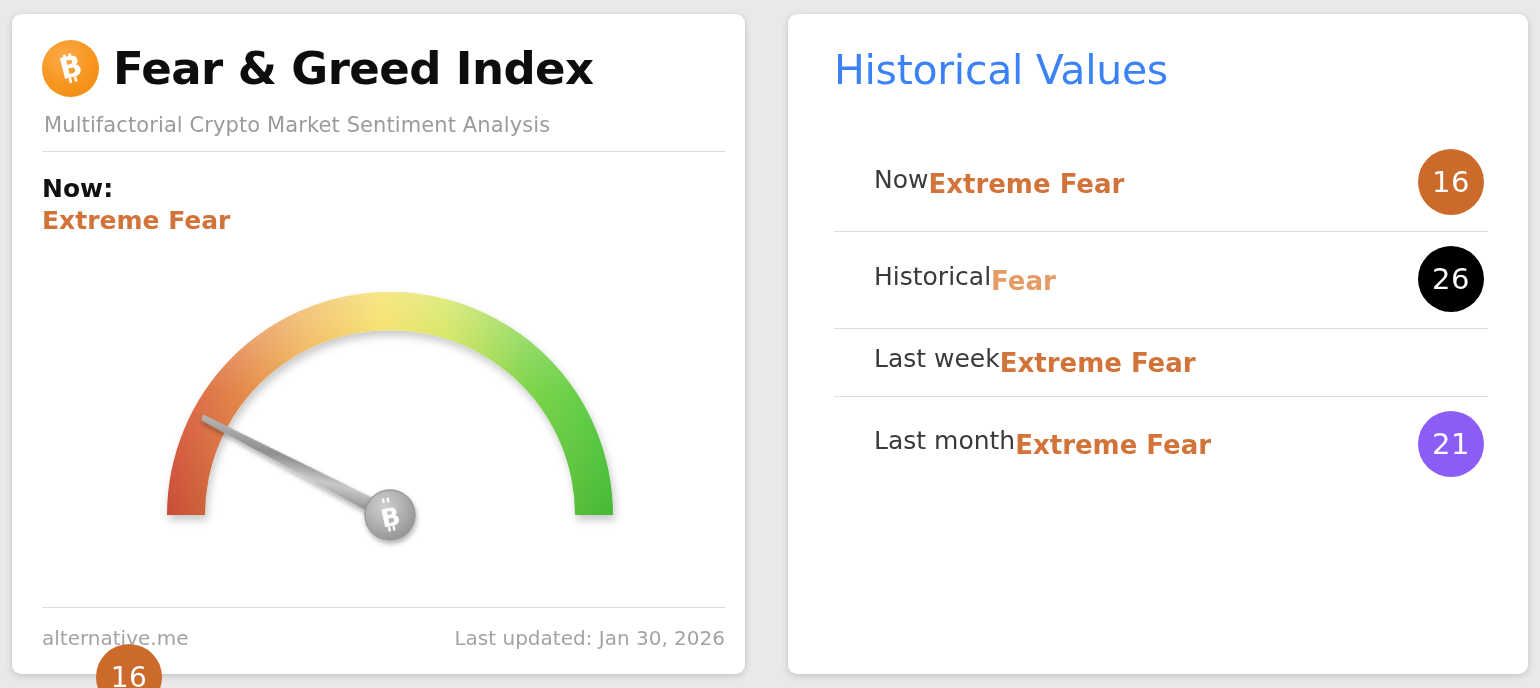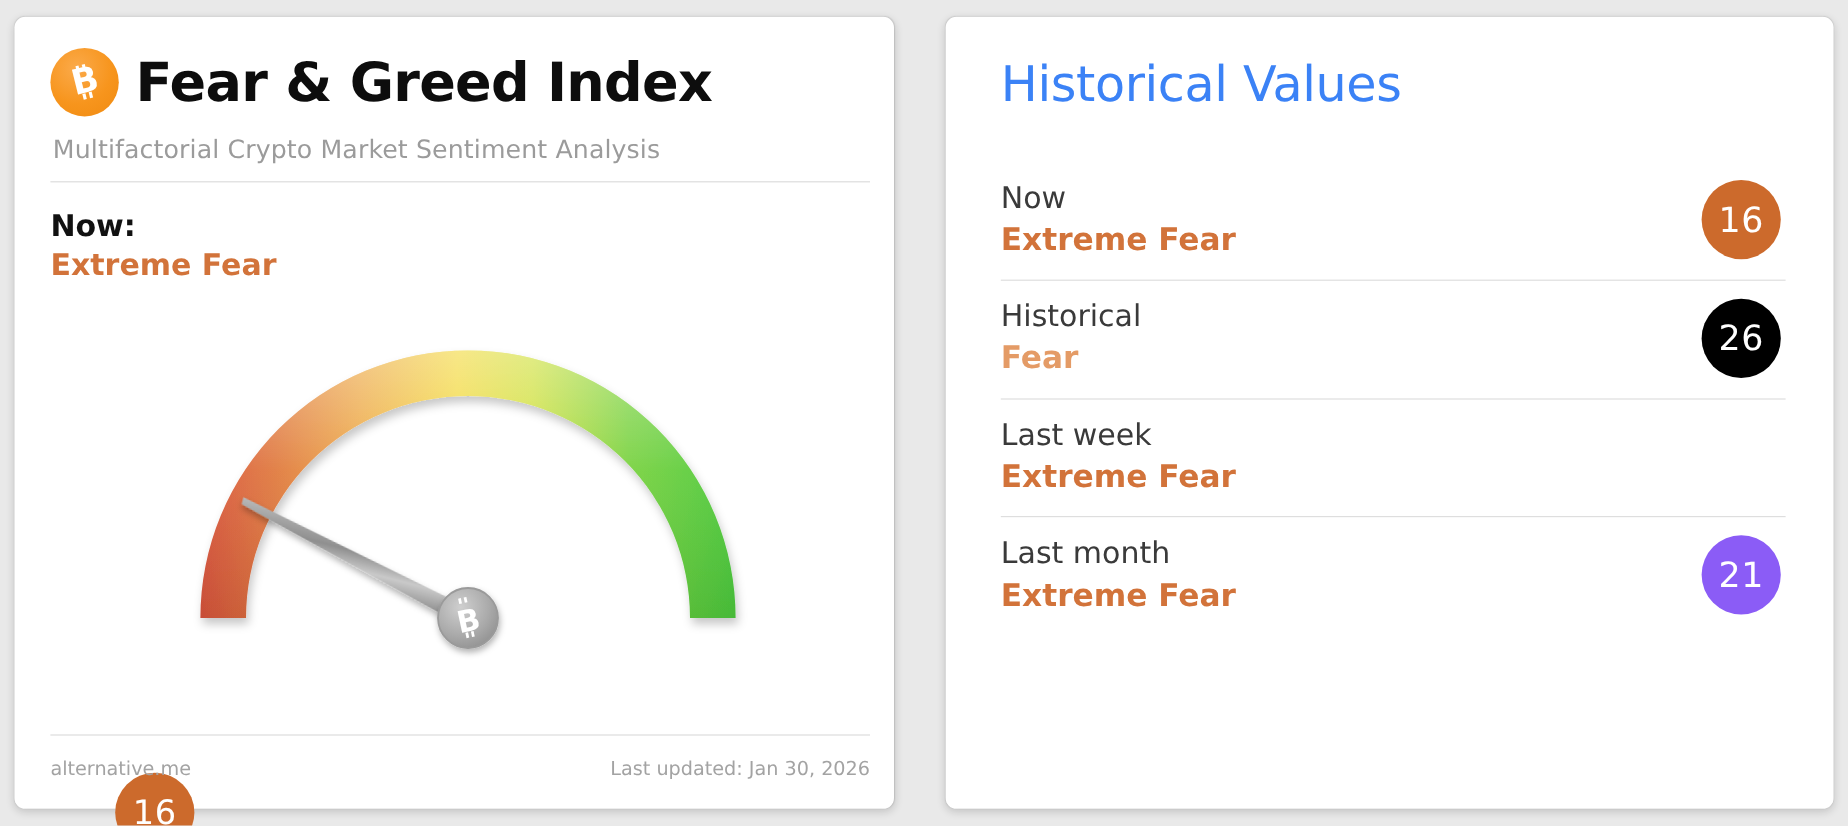--- a/index.html
+++ b/index.html
@@ -121,21 +121,21 @@
   }
 
   
   .gauge-footer {
     position: absolute;
     left: 10px; right: 0px; bottom: 8px;
   }
   .footer-rule { height:1px; background:#dcdcdc; margin-bottom: 18px; }
   .footer-row {
     display: flex; justify-content: space-between; align-items: baseline;
-    font-size: 16px; color: #a3a3a3;
+    font-size: 20px; color: #a3a3a3;
   }
 
   
   .history-inner {
     position: absolute;
     left: 46px; right: 40px; top: 36px; bottom: 24px;
   }
   .history-title {
     font-size: 41px;
     font-weight: 400;
@@ -145,21 +145,21 @@
     margin-bottom: 44px;
   }
   .hist-row {
     position: relative;
     display: flex;
     align-items: center;
     justify-content: space-between;
     padding: 14px 0 16px 0;
   }
   .hist-row + .hist-row { border-top: 1px solid #dedede; }
-  .hist-texts { display: flex; flex-direction: column; }
+  .hist-texts { display: flex; flex-direction: row; margin-left: 40px; }
   .hist-period {
     font-size: 25px;
     color: #3a3a3a;
     font-weight: 400;
     line-height: 1.25;
   }
   .hist-class {
     font-size: 26px;
     font-weight: 700;
     line-height: 1.25;

